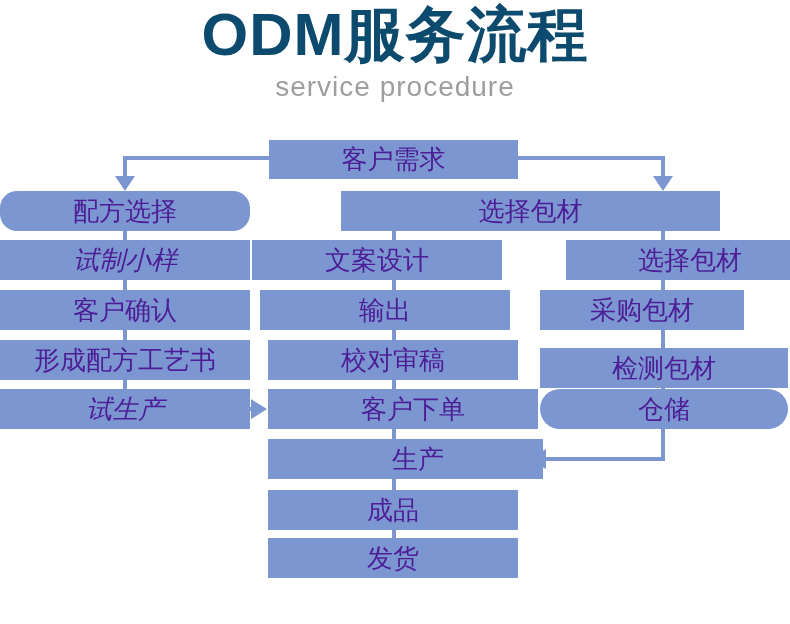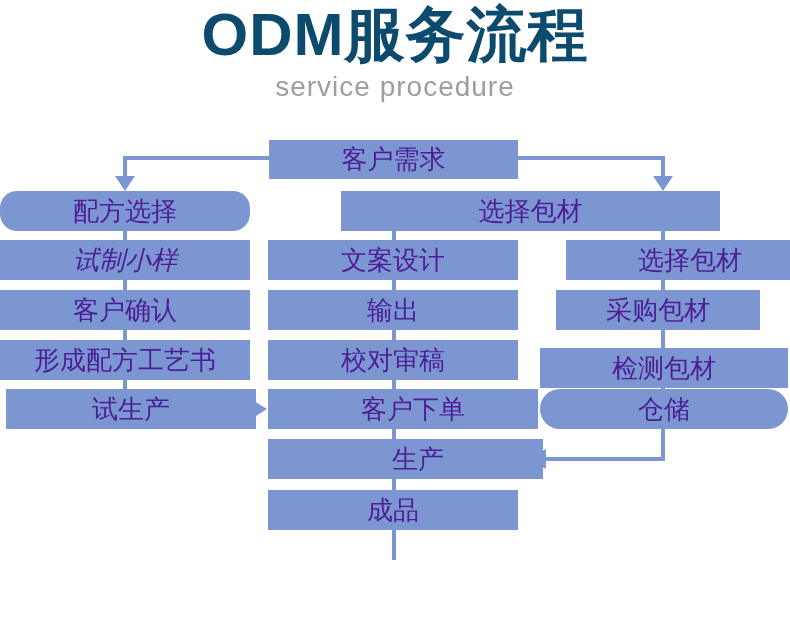--- a/index.html
+++ b/index.html
@@ -54,27 +54,28 @@
   </svg>
 
   <div class="node root" style="left:269px;top:140px;width:249px;">客户需求</div>
 
   <div class="node" style="left:341px;top:191px;width:379px;">选择包材</div>
 
   <div class="node" style="left:0px;top:191px;width:250px;border-radius:17px;">配方选择</div>
   <div class="node" style="left:0px;top:240px;width:250px;font-style:italic;">试制小样</div>
   <div class="node" style="left:0px;top:290px;width:250px;">客户确认</div>
   <div class="node" style="left:0px;top:340px;width:250px;">形成配方工艺书</div>
-  <div class="node" style="left:6px;top:389px;width:250px;">试生产</div>
+  <div class="node" style="left:0px;top:389px;width:250px;font-style:italic;">试生产</div>
 
-  <div class="node" style="left:268px;top:240px;width:250px;">文案设计</div>
-  <div class="node" style="left:268px;top:290px;width:250px;">输出</div>
+  <div class="node" style="left:252px;top:240px;width:250px;">文案设计</div>
+  <div class="node" style="left:260px;top:290px;width:250px;">输出</div>
   <div class="node" style="left:268px;top:340px;width:250px;">校对审稿</div>
   <div class="node" style="left:268px;top:389px;width:250px;padding-left:20px;">客户下单</div>
   <div class="node" style="left:268px;top:439px;width:250px;padding-left:25px;">生产</div>
   <div class="node" style="left:268px;top:490px;width:250px;">成品</div>
+  <div class="node" style="left:268px;top:538px;width:250px;">发货</div>
 
   <div class="node" style="left:544px;top:240px;width:248px;margin-left:22px;">选择包材</div>
-  <div class="node" style="left:556px;top:290px;width:204px;">采购包材</div>
+  <div class="node" style="left:540px;top:290px;width:204px;">采购包材</div>
   <div class="node" style="left:540px;top:340px;width:248px;margin-top:8px;">检测包材</div>
   <div class="node" style="left:540px;top:389px;width:248px;border-radius:20px;">仓储</div>
 
 </div>
 
 </body></html>

